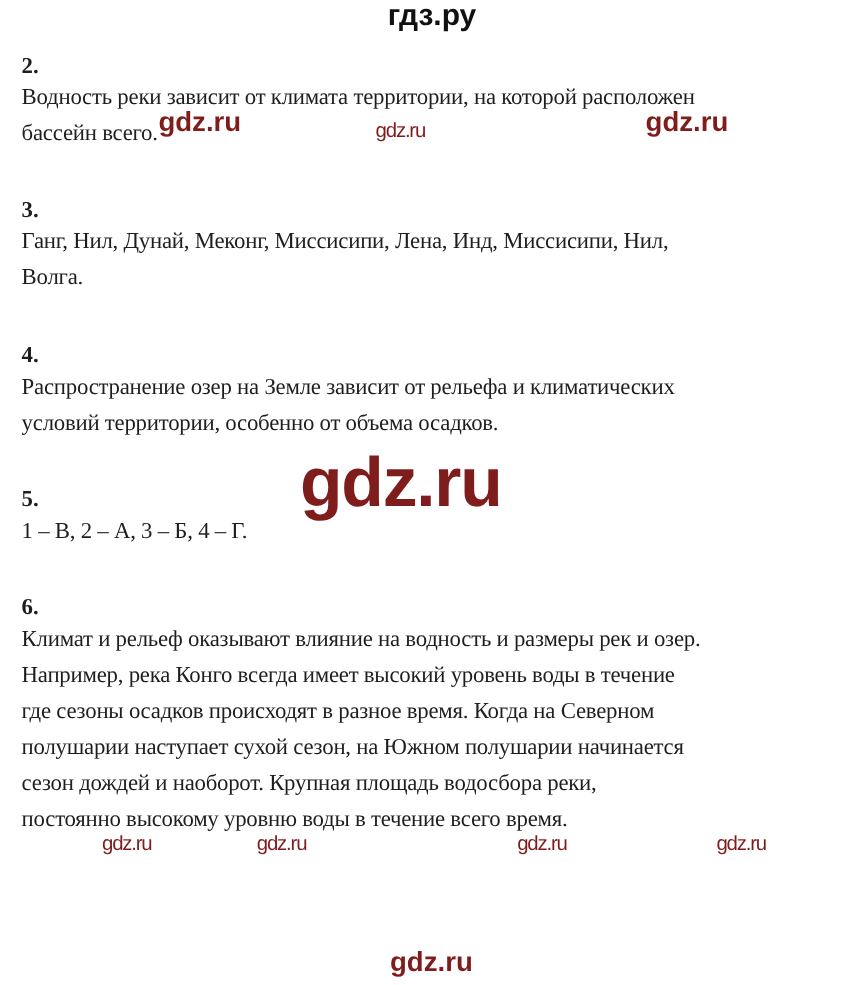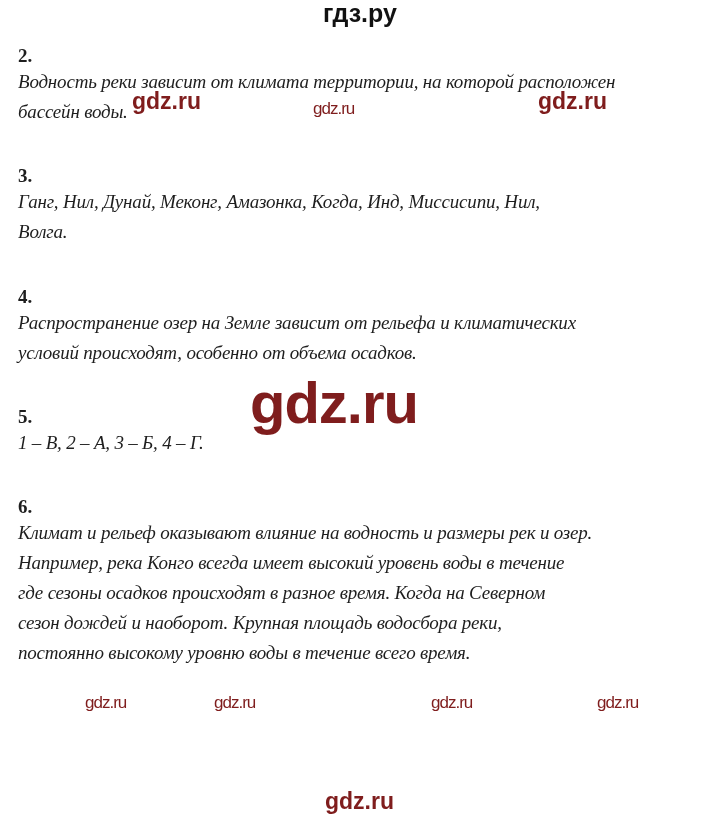--- a/index.html
+++ b/index.html
@@ -44,21 +44,20 @@
     .num {
       font-weight: bold;
       font-size: 19px;
       line-height: 22px;
       height: 22px;
     }
     .line {
       line-height: 30px;
       white-space: nowrap;
       letter-spacing: -0.2px;
-      font-style: italic;
     }
     .wm {
       position: absolute;
       font-family: "Liberation Sans", sans-serif;
       color: #7f1d1d;
       white-space: nowrap;
       z-index: 2;
     }
     .wm.bold { font-weight: bold; }
     .wm.small { font-size: 17px; letter-spacing: -1px; }
@@ -68,45 +67,46 @@
 </head>
 <body>
 
 <div class="header">гдз.ру</div>
 
 <div class="doc">
 
   <div class="section" style="top:45px;">
     <div class="num">2.</div>
     <div class="line">Водность реки зависит от климата территории, на которой расположен</div>
-    <div class="line">бассейн воды.</div>
+    <div class="line">бассейн всего.</div>
   </div>
 
   <div class="section" style="top:165px;">
     <div class="num">3.</div>
-    <div class="line">Ганг, Нил, Дунай, Меконг, Амазонка, Когда, Инд, Миссисипи, Нил,</div>
+    <div class="line">Ганг, Нил, Дунай, Меконг, Миссисипи, Лена, Инд, Миссисипи, Нил,</div>
     <div class="line">Волга.</div>
   </div>
 
   <div class="section" style="top:286px;">
     <div class="num">4.</div>
     <div class="line">Распространение озер на Земле зависит от рельефа и климатических</div>
-    <div class="line">условий происходят, особенно от объема осадков.</div>
+    <div class="line">условий территории, особенно от объема осадков.</div>
   </div>
 
   <div class="section" style="top:406px;">
     <div class="num">5.</div>
     <div class="line">1 – В, 2 – А, 3 – Б, 4 – Г.</div>
   </div>
 
   <div class="section" style="top:496px;">
     <div class="num">6.</div>
     <div class="line">Климат и рельеф оказывают влияние на водность и размеры рек и озер.</div>
     <div class="line">Например, река Конго всегда имеет высокий уровень воды в течение</div>
     <div class="line">где сезоны осадков происходят в разное время. Когда на Северном</div>
+    <div class="line">полушарии наступает сухой сезон, на Южном полушарии начинается</div>
     <div class="line">сезон дождей и наоборот. Крупная площадь водосбора реки,</div>
     <div class="line">постоянно высокому уровню воды в течение всего время.</div>
   </div>
 </div>
 
 <div class="wm bold medium" style="left:132px; top:88px;">gdz.ru</div>
 <div class="wm small" style="left:313px; top:99px;">gdz.ru</div>
 <div class="wm bold medium" style="left:538px; top:88px;">gdz.ru</div>
 <div class="wm bold big" style="left:250px; top:369px;">gdz.ru</div>
 <div class="wm small" style="left:85px; top:693px;">gdz.ru</div>

